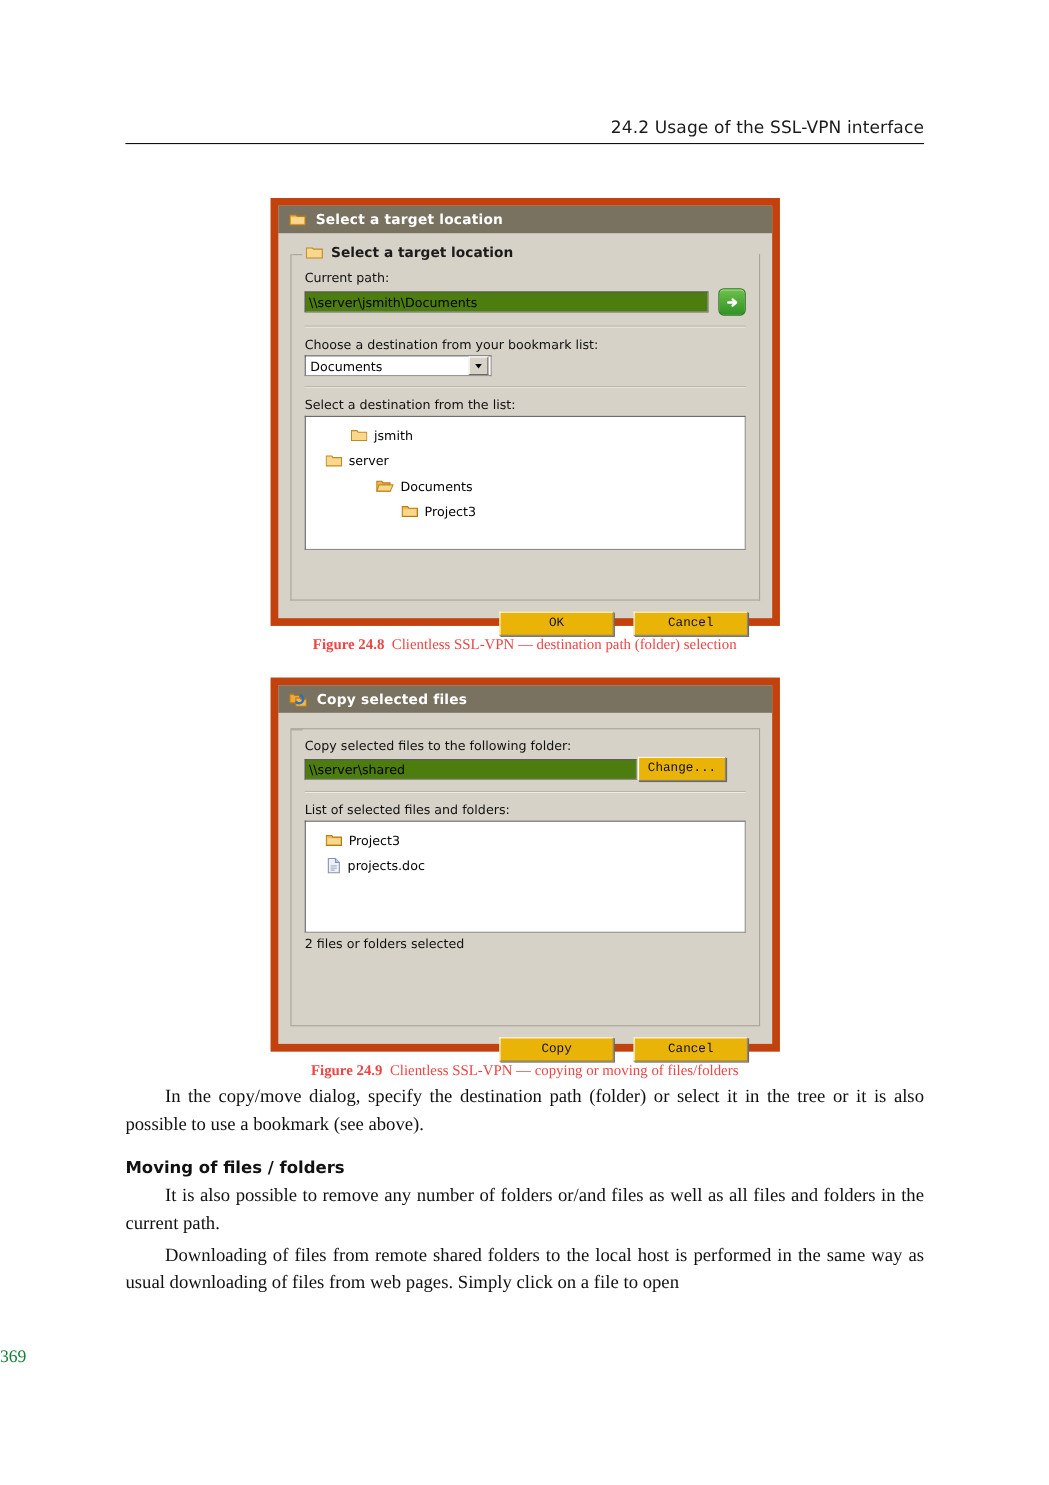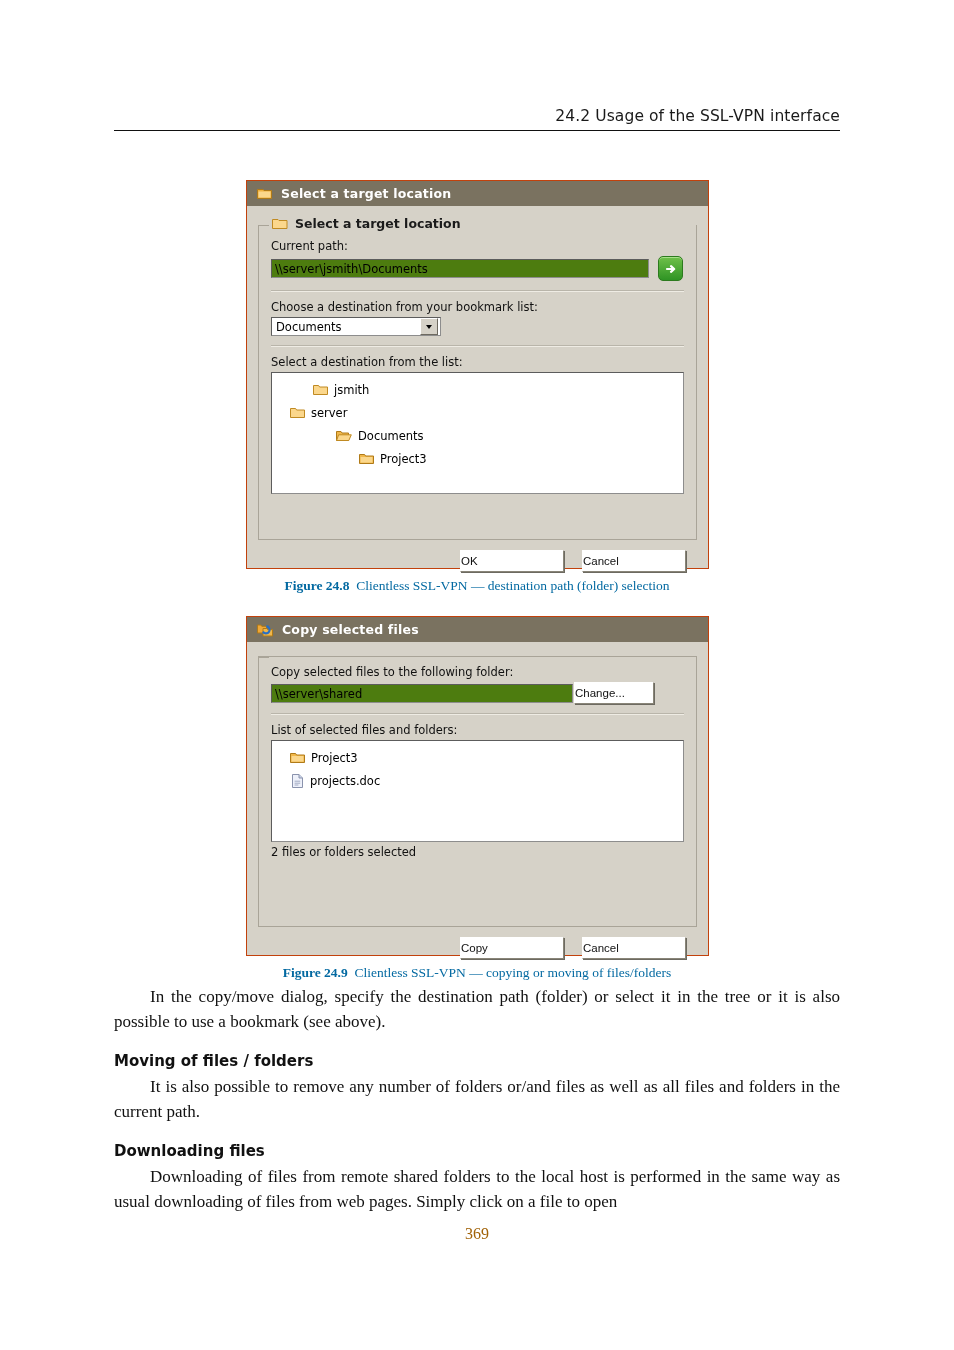--- a/index.html
+++ b/index.html
@@ -35,21 +35,21 @@
   .page-header .hdr-rule {
     border-bottom: 1.4px solid #111;
     width: 100%;
     height: 0;
   }
 
   
   .dialog {
     position: absolute;
     background: #d6d2c8;
-    border: 1px solid #c2410c;
+    border: 7px solid #c2410c;
     box-sizing: border-box;
     font-family: "DejaVu Sans", sans-serif;
   }
   .titlebar {
     height: 25px;
     background: #7a7260;
     display: flex;
     align-items: center;
     padding-left: 10px;
     gap: 9px;
@@ -198,51 +198,52 @@
     align-items: center;
     gap: 6px;
     font-size: 11.5px;
     color: #000;
     height: 23px;
     padding-left: 10px;
   }
 
   
   .btn {
-    background: #ffffff;
+    background: #eab308;
     border: 1px solid #898578;
     border-top-color: #ffffff;
     border-left-color: #ffffff;
     box-shadow: 1px 1px 0 #6d6a61;
-    font-family: Liberation Sans, sans-serif;
+    font-family: Liberation Mono, monospace;
     font-size: 11.5px;
     color: #111;
     height: 22px;
     line-height: 20px;
+    text-align: center;
     box-sizing: border-box;
     cursor: default;
   }
   .btn-wide { width: 104px; }
   .btn-change { width: 80px; }
   .btn-row {
     display: flex;
     justify-content: flex-end;
     gap: 18px;
     padding: 10px 11px 0 0;
   }
 
   
   .caption {
     position: absolute;
     width: 954px;
     left: 0;
     text-align: center;
     font-family: "Liberation Serif", serif;
     font-size: 13.5px;
-    color: #0369a1;
+    color: #ef4444;
   }
   .caption b { font-weight: bold; }
 
   
   .body-block { position: absolute; left: 114px; width: 726px; }
   .para {
     font-family: "Liberation Serif", serif;
     font-size: 17px;
     line-height: 25px;
     text-align: justify;
@@ -253,24 +254,24 @@
     font-family: "DejaVu Sans", sans-serif;
     font-size: 15px;
     font-weight: bold;
     color: #111;
     margin: 0;
   }
   .folio {
     position: absolute;
     width: 954px;
     left: 0;
-    text-align: center;
+    text-align: left;
     font-family: "Liberation Serif", serif;
     font-size: 16px;
-    color: #a16207;
+    color: #15803d;
   }
 
   .icon { flex: 0 0 auto; display: inline-flex; }
 </style>
 </head>
 <body>
 
 <div class="page-header">
   <div class="hdr-text">24.2  Usage of the SSL-VPN interface</div>
   <div class="hdr-rule"></div>
@@ -442,17 +443,16 @@
 <div class="caption" style="top:965px;">
   <b>Figure 24.9</b>&nbsp;&nbsp;<span>Clientless SSL-VPN — copying or moving of files/folders</span>
 </div>
 
 <div class="body-block" style="top:984px;">
   <p class="para" style="margin:0;">In the copy/move dialog, specify the destination path (folder) or select it in the tree or it is also possible to use a bookmark (see above).</p>
 
   <h3 class="subhead" style="margin-top:18px;">Moving of files / folders</h3>
   <p class="para" style="margin:4px 0 0 0;">It is also possible to remove any number of folders or/and files as well as all files and folders in the current path.</p>
 
-  <h3 class="subhead" style="margin-top:18px;">Downloading files</h3>
   <p class="para" style="margin:4px 0 0 0;">Downloading of files from remote shared folders to the local host is performed in the same way as usual downloading of files from web pages.  Simply click on a file to open</p>
 </div>
 
 <div class="folio" style="top:1225px;">369</div>
 
 </body></html>

